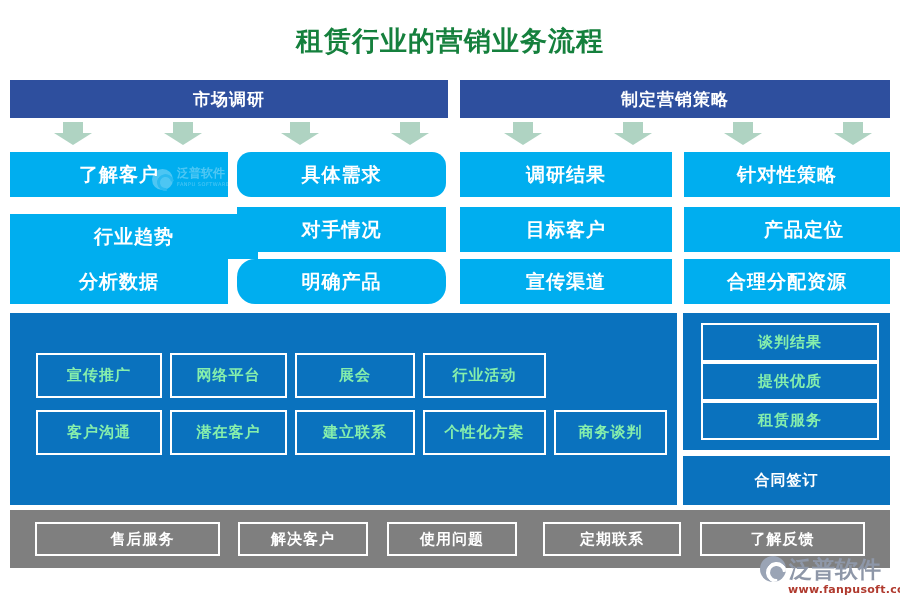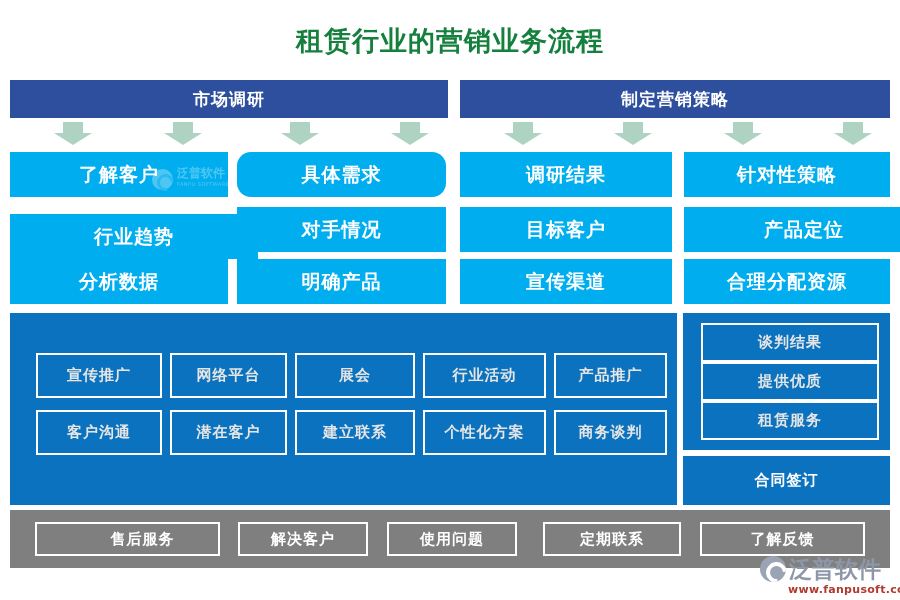--- a/index.html
+++ b/index.html
@@ -89,21 +89,21 @@
     position:absolute;
     background:#0A72BE;
   }
   .panel-main{left:10px;top:313px;width:667px;height:192px;}
   .panel-right-top{left:683px;top:313px;width:207px;height:137px;}
   .panel-right-bot{left:683px;top:456px;width:207px;height:49px;}
 
   .obox{
     position:absolute;
     border:2px solid #ffffff;
-    color:#e5e5e5;
+    color:#86efac;
     font-size:15px;font-weight:bold;
     display:flex;align-items:center;justify-content:center;
     letter-spacing:1px;
     box-sizing:border-box;
   }
   .nobox{
     position:absolute;
     color:#ffffff;
     font-size:15px;font-weight:bold;
     display:flex;align-items:center;justify-content:center;
@@ -197,21 +197,21 @@
       <div class="shaft"></div>
       <div class="head"></div>
     </div>
 
   <div class="cbox" style="left:10px;top:152px;width:218px;">了解客户</div>
   <div class="cbox" style="left:10px;top:207px;width:248px;margin-top:7px;">行业趋势</div>
   <div class="cbox" style="left:10px;top:259px;width:218px;">分析数据</div>
 
   <div class="cbox" style="left:237px;top:152px;width:209px;border-radius:14px;">具体需求</div>
   <div class="cbox" style="left:237px;top:207px;width:209px;">对手情况</div>
-  <div class="cbox" style="left:237px;top:259px;width:209px;">明确产品</div>
+  <div class="cbox" style="left:237px;top:259px;width:209px;border-radius:18px;">明确产品</div>
 
   <div class="cbox" style="left:460px;top:152px;width:212px;">调研结果</div>
   <div class="cbox" style="left:460px;top:207px;width:212px;">目标客户</div>
   <div class="cbox" style="left:460px;top:259px;width:212px;">宣传渠道</div>
 
   <div class="cbox" style="left:684px;top:152px;width:206px;">针对性策略</div>
   <div class="cbox" style="left:684px;top:207px;width:206px;padding-left:17px;">产品定位</div>
   <div class="cbox" style="left:684px;top:259px;width:206px;">合理分配资源</div>
 
   <div class="wm-small">
@@ -221,21 +221,20 @@
       <div class="wm-txt wm-sub">FANPU SOFTWARE</div>
     </div>
   </div>
 
   <div class="panel panel-main">
 
     <div class="obox" style="left:26px;top:40px;width:126px;height:45px;">宣传推广</div>
     <div class="obox" style="left:160px;top:40px;width:117px;height:45px;">网络平台</div>
     <div class="obox" style="left:285px;top:40px;width:120px;height:45px;">展会</div>
     <div class="obox" style="left:413px;top:40px;width:123px;height:45px;">行业活动</div>
-    <div class="obox" style="left:544px;top:40px;width:113px;height:45px;">产品推广</div>
 
     <div class="obox" style="left:26px;top:97px;width:126px;height:45px;">客户沟通</div>
     <div class="obox" style="left:160px;top:97px;width:117px;height:45px;">潜在客户</div>
     <div class="obox" style="left:285px;top:97px;width:120px;height:45px;">建立联系</div>
     <div class="obox" style="left:413px;top:97px;width:123px;height:45px;">个性化方案</div>
     <div class="obox" style="left:544px;top:97px;width:113px;height:45px;">商务谈判</div>
   </div>
 
   <div class="panel panel-right-top">
     <div class="obox" style="left:18px;top:10px;width:178px;height:39px;">谈判结果</div>

